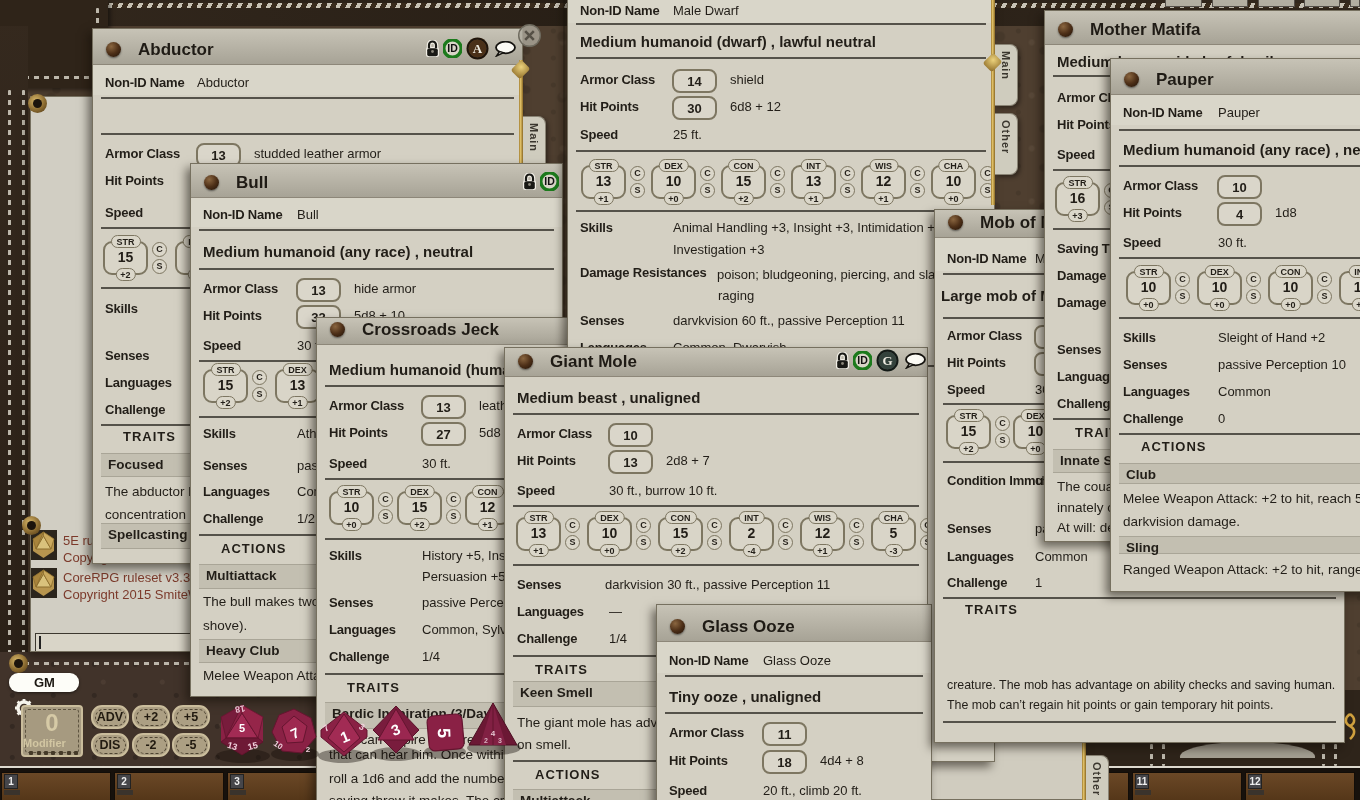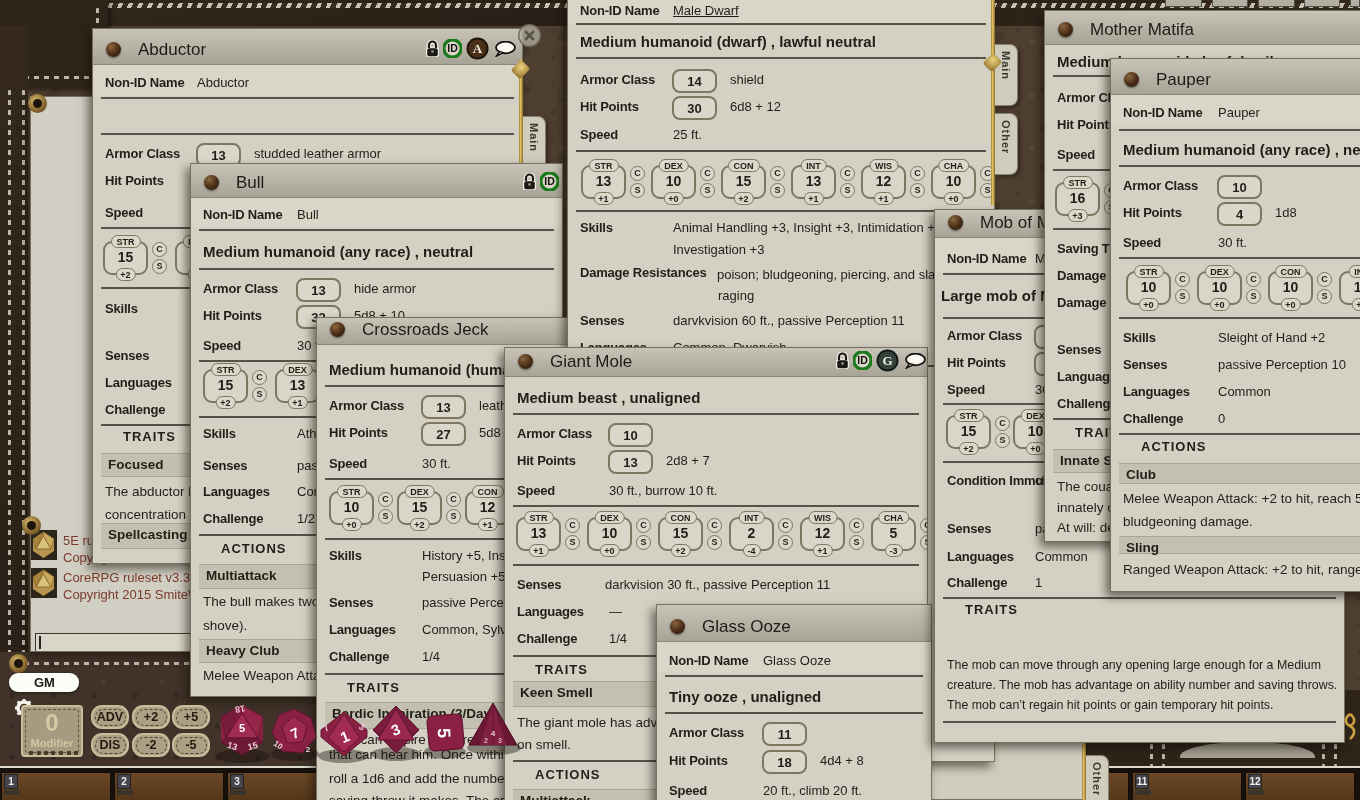--- a/index.html
+++ b/index.html
@@ -1,21 +1,21 @@
 <!DOCTYPE html>
 <html><head><meta charset="utf-8"><style>
 *{margin:0;padding:0;box-sizing:border-box;}
 html,body{width:1360px;height:800px;overflow:hidden;font-family:"Liberation Sans",sans-serif;}
 body{position:relative;background:#4e3e2e;}
 .abs{position:absolute;}
 .winwrap{position:absolute;}
 .win{position:absolute;left:0;top:0;width:100%;height:100%;background:#d4d0c3;border:1px solid #76705f;overflow:hidden;box-shadow:-4px 5px 9px rgba(20,14,8,.55);}
 .tb{position:absolute;left:0;top:0;right:0;height:34px;background:linear-gradient(180deg,#c7c3b6 0%,#b2aea1 55%,#a5a194 100%);border-bottom:1px solid #8d8779;}
 .knob{position:absolute;width:15px;height:15px;border-radius:50%;background:radial-gradient(circle at 35% 30%,#8a6640 0%,#4e3018 50%,#1c0f06 100%);box-shadow:0 1px 2px rgba(0,0,0,.5);}
-.title{position:absolute;font-weight:normal;font-size:17px;color:#1f1b15;white-space:nowrap;}
+.title{position:absolute;font-weight:bold;font-size:17px;color:#1f1b15;white-space:nowrap;}
 .lbl{position:absolute;font-weight:bold;font-size:13px;letter-spacing:-0.2px;color:#221e18;white-space:nowrap;}
 .val{position:absolute;font-size:13px;color:#221e18;white-space:nowrap;}
 .typ{position:absolute;font-weight:bold;font-size:15px;color:#221e18;white-space:nowrap;}
 .rule{position:absolute;height:2px;background:#55524a;}
 .vbox{position:absolute;width:45px;height:24px;border:2px solid #7d7661;border-radius:8px;background:rgba(230,226,214,.35);text-align:center;font-weight:bold;font-size:13px;color:#221e18;line-height:21px;}
 .sect{position:absolute;font-weight:bold;font-size:13px;letter-spacing:1px;color:#221e18;white-space:nowrap;}
 .band{position:absolute;background:#c3bfb1;border-top:1px solid #a9a597;border-bottom:1px solid #a9a597;}
 .bandt{position:absolute;font-weight:bold;font-size:13.5px;color:#221e18;white-space:nowrap;left:7px;top:3px;}
 .para{position:absolute;font-size:13.5px;color:#221e18;white-space:nowrap;}
 .abox{position:absolute;width:45px;height:46px;}
@@ -126,21 +126,21 @@
 <div class="win" style="background:#d0ccbf;"></div>
 <div class="rod" style="left:182px;top:40px;height:60px;"></div>
 <div class="tab" style="left:186px;top:55px;height:60px;">
       <div class="tabt">Other</div>
     </div>
 </div>
 <div class="winwrap" style="left:567px;top:-38px;width:428px;height:800px;z-index:6;">
 <div class="win">
 <div class="abs" style="left:0;top:34px;right:0;height:26px;background:#d9d6c9;"></div>
 <div class="lbl" style="left:12px;top:40px;">Non-ID Name</div>
-<div class="val" style="left:105px;top:40px;text-decoration:underline;">Male Dwarf</div>
+<div class="val" style="left:105px;top:40px;">Male Dwarf</div>
 <div class="rule" style="left:8px;right:8px;top:60px;"></div>
 <div class="typ" style="left:12px;top:70px;">Medium humanoid (dwarf) , lawful neutral</div>
 <div class="rule" style="left:8px;right:8px;top:94px;"></div>
 <div class="lbl" style="left:12px;top:109px;">Armor Class</div>
 <div class="vbox" style="left:104px;top:106px;">14</div>
 <div class="val" style="left:162px;top:109px;">shield</div>
 <div class="lbl" style="left:12px;top:136px;">Hit Points</div>
 <div class="vbox" style="left:104px;top:133px;">30</div>
 <div class="val" style="left:162px;top:136px;">6d8 + 12</div>
 <div class="lbl" style="left:12px;top:164px;">Speed</div>
@@ -710,22 +710,21 @@
 <div class="lbl" style="left:12px;top:263px;">Condition Immunities</div>
 <div class="val" style="left:100px;top:263px;">charmed, frightened,</div>
 <div class="lbl" style="left:12px;top:311px;">Senses</div>
 <div class="val" style="left:100px;top:311px;">passive Perception 10</div>
 <div class="lbl" style="left:12px;top:339px;">Languages</div>
 <div class="val" style="left:100px;top:339px;">Common</div>
 <div class="lbl" style="left:12px;top:365px;">Challenge</div>
 <div class="val" style="left:100px;top:365px;">1</div>
 <div class="rule" style="left:8px;right:8px;top:387px;"></div>
 <div class="sect" style="left:30px;top:392px;">TRAITS</div>
-<div class="para" style="left:12px;top:448px;font-size:12.4px;">The mob can move through any opening large enough for a Medium</div>
-<div class="para" style="left:12px;top:468px;font-size:12.4px;">creature. The mob has advantage on ability number and saving throws.</div>
+<div class="para" style="left:12px;top:468px;font-size:12.4px;">creature. The mob has advantage on ability checks and saving human.</div>
 <div class="para" style="left:12px;top:488px;font-size:12.4px;">The mob can’t regain hit points or gain temporary hit points.</div>
 <div class="rule" style="left:8px;right:8px;top:511px;"></div>
 </div>
 <svg class="abs" style="left:409px;top:504px" width="15" height="28" viewBox="0 0 15 28">
       <path d="M7 1 C 1.5 5 1.5 10 7 13 C 12.5 16 12.5 21 7 26 M7 1 C 12.5 5 12.5 10 7 13" fill="none" stroke="#cfa03e" stroke-width="2.6"></path>
     </svg>
 </div>
 <div class="winwrap" style="left:1044px;top:10px;width:330px;height:532px;z-index:10;">
 <div class="win">
 <div class="tb" style="height:34px;background:linear-gradient(180deg,#c7c3b6,#a7a396);"></div>
@@ -861,40 +860,40 @@
 <div class="lbl" style="left:12px;top:325px;">Languages</div>
 <div class="val" style="left:107px;top:325px;">Common</div>
 <div class="lbl" style="left:12px;top:352px;">Challenge</div>
 <div class="val" style="left:107px;top:352px;">0</div>
 <div class="rule" style="left:8px;right:8px;top:374px;"></div>
 <div class="sect" style="left:30px;top:380px;">ACTIONS</div>
 <div class="band" style="left:8px;right:10px;top:404px;height:21px;">
         <div class="bandt">Club</div>
       </div>
 <div class="para" style="left:12px;top:432px;">Melee Weapon Attack: +2 to hit, reach 5 ft., one target. Hit: 2 (1d4)</div>
-<div class="para" style="left:12px;top:455px;">bludgeoning damage.</div>
+<div class="para" style="left:12px;top:455px;">darkvision damage.</div>
 <div class="band" style="left:8px;right:10px;top:477px;height:18px;">
         <div class="bandt">Sling</div>
       </div>
 <div class="para" style="left:12px;top:503px;">Ranged Weapon Attack: +2 to hit, range 30/120 ft., one target. Hit: 2</div>
 </div>
 </div>
 <div class="abs" style="left:9px;top:673px;width:70px;height:19px;background:#fdfdf8;border-radius:9px;z-index:6;box-shadow:0 1px 3px rgba(0,0,0,.5);"></div>
 <div class="abs" style="left:34px;top:675px;font-weight:bold;font-size:13px;color:#1c1812;z-index:6;">GM</div>
 <svg class="abs" style="left:14px;top:698px;z-index:6;" width="20" height="20" viewBox="0 0 20 20">
     <circle cx="10" cy="10" r="6" fill="none" stroke="#f6f4ec" stroke-width="3.4"></circle>
     <g stroke="#f6f4ec" stroke-width="2.8">
       <path d="M10 1 V4 M10 16 V19 M1 10 H4 M16 10 H19 M3.6 3.6 L5.8 5.8 M14.2 14.2 L16.4 16.4 M16.4 3.6 L14.2 5.8 M5.8 14.2 L3.6 16.4"></path>
     </g>
     <circle cx="10" cy="10" r="2.2" fill="#2c2318"></circle>
   </svg>
 <div class="abs" style="left:21px;top:705px;width:62px;height:52px;background:#a69a80;border:2px solid #cabd9c;border-radius:4px;z-index:6;">
     <div class="abs" style="left:2px;top:2px;right:2px;bottom:2px;border:1.5px dashed #5e5440;border-radius:3px;"></div>
     <div class="abs" style="left:0;top:2px;width:100%;text-align:center;font-weight:bold;font-size:24px;color:#d6caa6;">0</div>
-    <div class="abs" style="left:0;top:30px;width:100%;text-align:center;font-weight:bold;font-size:11px;color:#d2c6a2;">Modifier</div>
+    <div class="abs" style="left:0;top:30px;width:100%;text-align:left;font-weight:bold;font-size:11px;color:#d2c6a2;">Modifier</div>
     <div class="abs" style="left:6px;top:44px;width:4px;height:4px;background:#453a28;border-radius:1px;"></div>
     <div class="abs" style="left:14px;top:44px;width:4px;height:4px;background:#453a28;border-radius:1px;"></div>
     <div class="abs" style="left:21px;top:44px;width:4px;height:4px;background:#453a28;border-radius:1px;"></div>
     <div class="abs" style="left:28px;top:44px;width:4px;height:4px;background:#453a28;border-radius:1px;"></div>
     <div class="abs" style="left:36px;top:44px;width:4px;height:4px;background:#453a28;border-radius:1px;"></div>
     <div class="abs" style="left:44px;top:44px;width:4px;height:4px;background:#453a28;border-radius:1px;"></div>
     <div class="abs" style="left:51px;top:44px;width:4px;height:4px;background:#453a28;border-radius:1px;"></div>
   </div>
 <div class="abs" style="left:91px;top:705px;width:38px;height:24px;background:#ac9f83;border:2px solid #cabd9c;border-radius:11px;z-index:6;">
     <div class="abs" style="left:1.5px;top:1.5px;right:1.5px;bottom:1.5px;border:1.5px dashed #4e4432;border-radius:9px;"></div>

